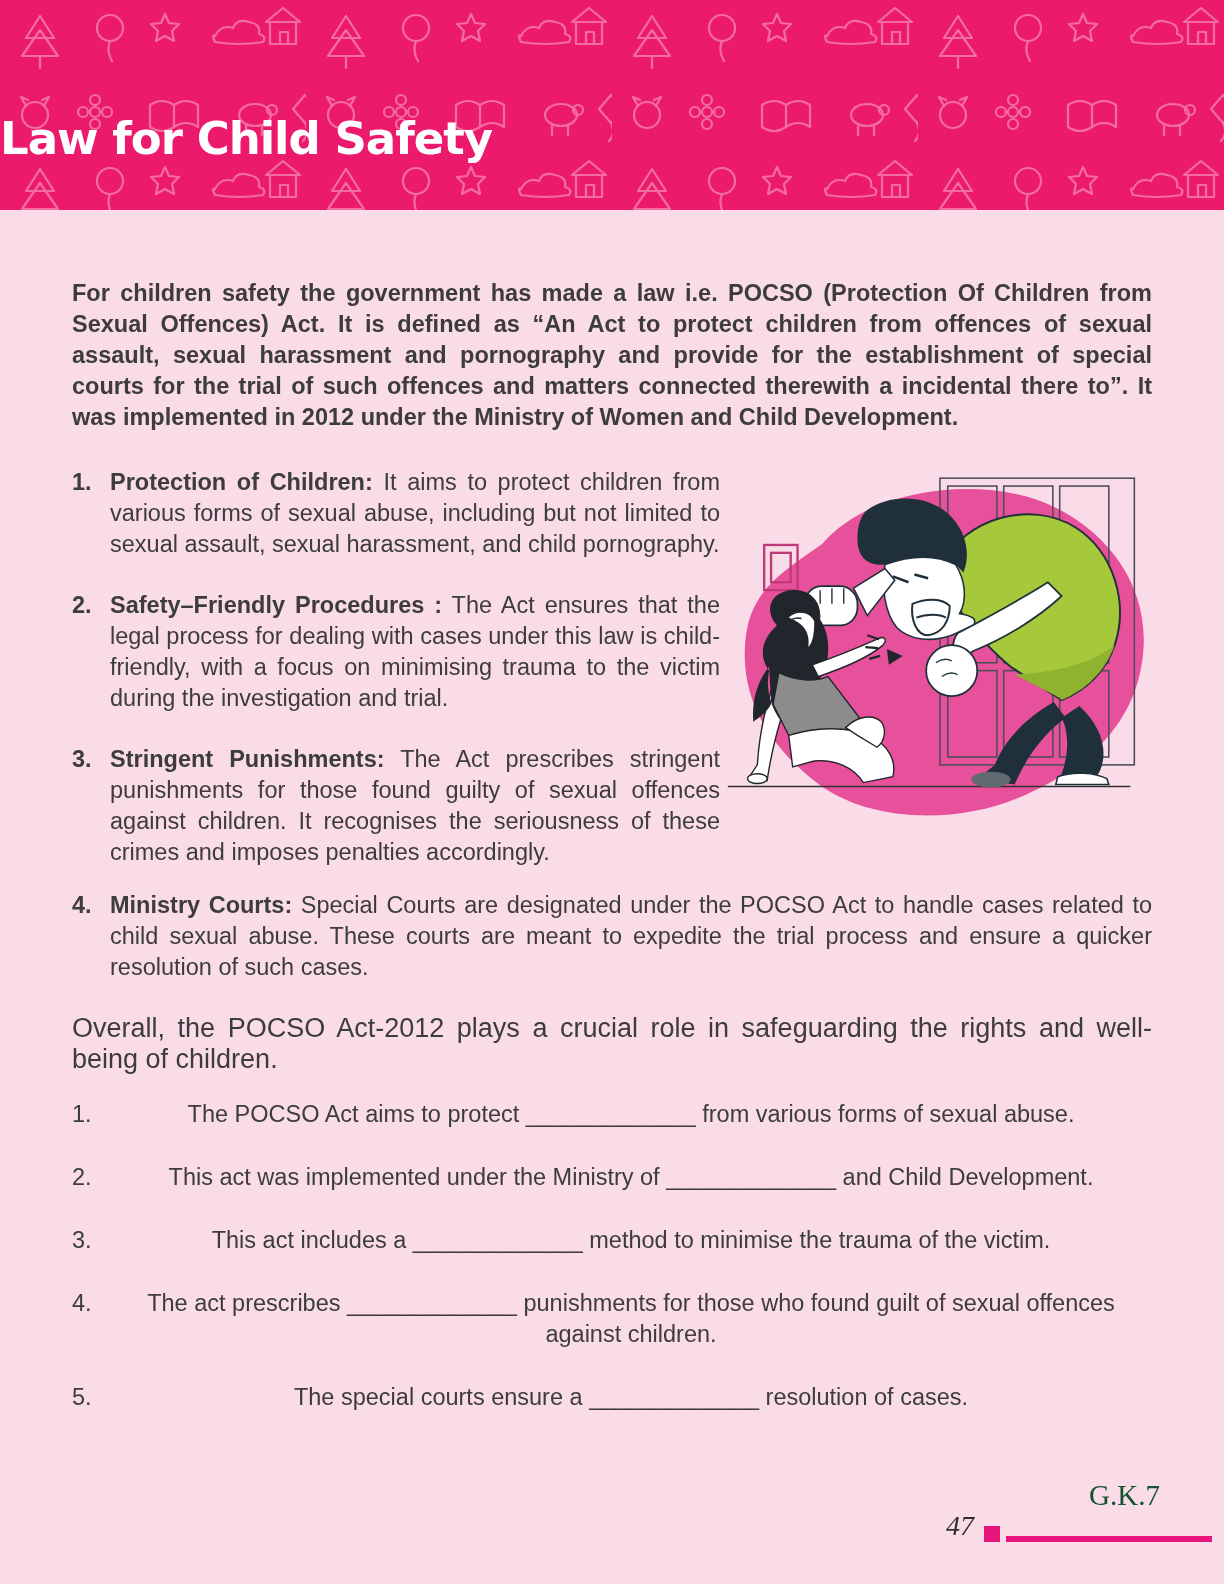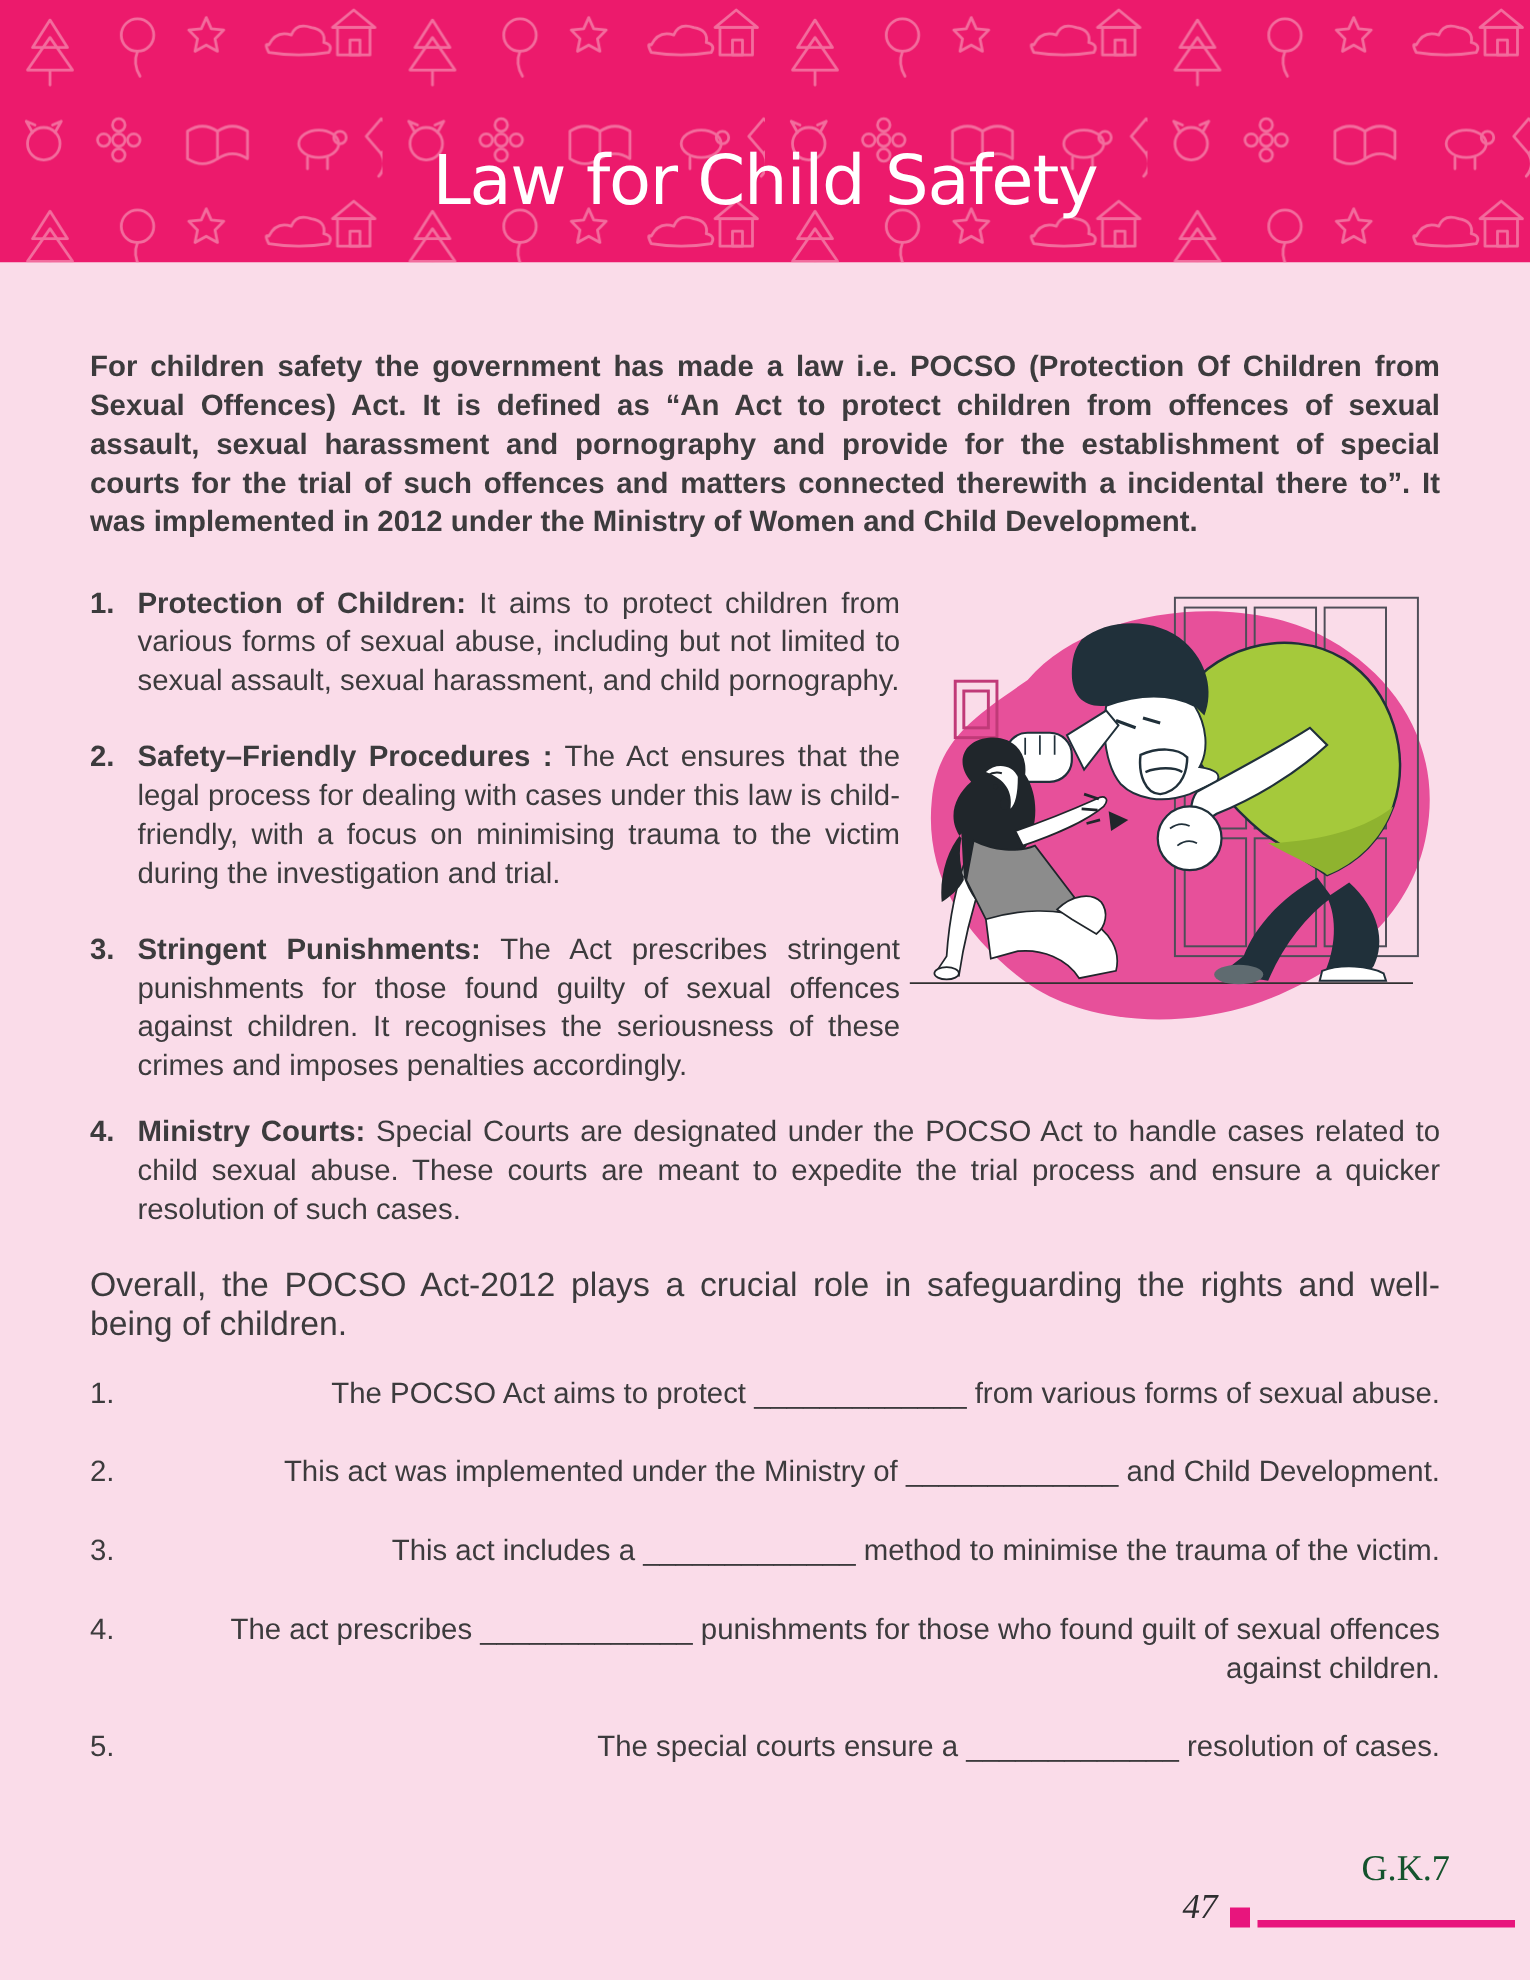--- a/index.html
+++ b/index.html
@@ -10,23 +10,23 @@
     background:#FADCE9;
     overflow:hidden;
     font-family:"Liberation Sans",sans-serif;
     color:#3C3B3D;
   }
   
   .banner{position:relative;width:1224px;height:210px;}
   .banner svg{display:block;}
   .banner-title{
     position:absolute;left:0;top:112px;width:100%;
-    text-align:center;
+    text-align:left;
     font-family:"DejaVu Sans",sans-serif;
-    font-weight:400;font-size:55px;letter-spacing:-1px;
+    font-weight:700;font-size:45px;letter-spacing:-1px;
     color:#ffffff;
   }
   
   .content{padding:0 72px;}
   p{margin:0;}
   .intro{
     margin-top:68px;
     font-weight:700;
     font-size:23.5px;line-height:31px;
     text-align:justify;
@@ -38,21 +38,21 @@
   .item:last-child{margin-bottom:0;}
   .item .num{width:38px;flex:0 0 38px;font-weight:700;font-size:23.5px;line-height:31px;}
   .item .body{flex:1;font-size:23.5px;line-height:31px;text-align:justify;}
   .item .body b{font-weight:700;}
   .item-full{margin-top:22px;}
   .overall{margin-top:26px;font-size:27px;line-height:31px;text-align:justify;}
   .fill-heading{margin-top:26px;font-weight:700;font-size:23.5px;line-height:31px;}
   .questions{margin-top:24px;}
   .question{display:flex;margin-bottom:32px;}
   .question .num{width:38px;flex:0 0 38px;font-size:23.5px;line-height:31px;}
-  .question .body{flex:1;font-size:23.5px;line-height:31px;text-align:right;}
+  .question .body{flex:1;font-size:23.5px;line-height:31px;text-align:center;}
   
   .gk-label{
     position:absolute;right:64px;bottom:72px;
     font-family:"Liberation Serif",serif;
     font-size:29px;color:#14532d;
   }
   .pageno-row{
     position:absolute;right:12px;bottom:42px;
     width:266px;height:28px;
     display:flex;align-items:flex-end;font-style:italic;

